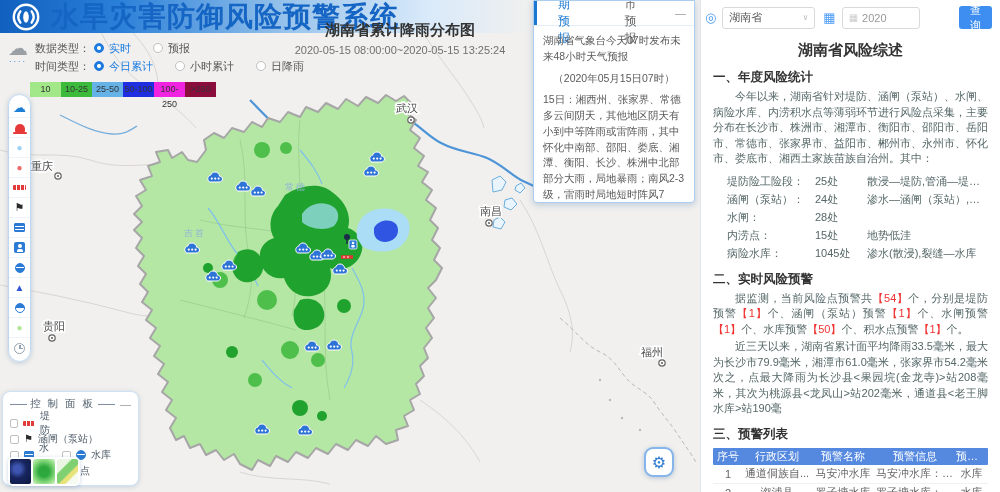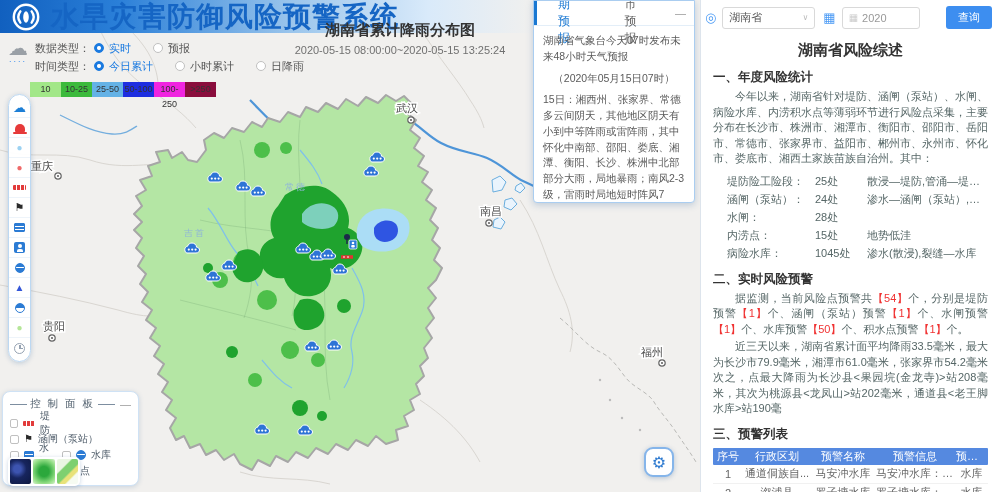--- a/index.html
+++ b/index.html
@@ -97,21 +97,21 @@
   .rpanel{position:absolute;left:700px;top:0;width:300px;height:492px;background:#fff;border-left:1px solid #dde4ec;overflow:hidden;}
   .rp-top{display:flex;align-items:center;gap:6px;padding:6px 8px 4px 4px;}
   .pin{color:#4a9af5;font-size:13px;}
   .rsel{width:93px;height:22px;border:1px solid #d9d9d9;border-radius:3px;display:flex;align-items:center;
         justify-content:space-between;padding:0 6px;font-size:11px;color:#555;cursor:pointer;}
   .rsel .chev{color:#bbb;font-size:8px;}
   .calic{color:#4a9af5;font-size:13px;margin-left:2px;}
   .rinput{width:78px;height:22px;border:1px solid #d9d9d9;border-radius:3px;display:flex;align-items:center;gap:4px;
           padding:0 6px;font-size:11px;color:#999;}
   .rinput .mini{color:#ccc;font-size:10px;}
-  .qbtn{margin-left:auto;width:46px;height:23px;background:#3d8ef0;border:none;border-radius:3px;color:#fff;font-size:11px;
+  .qbtn{margin-left:auto;width:33px;height:23px;background:#3d8ef0;border:none;border-radius:3px;color:#fff;font-size:11px;
         display:flex;align-items:center;justify-content:center;cursor:pointer;}
   .rp-title{text-align:center;font-size:15px;font-weight:bold;color:#333;margin-top:8px;}
   .rp-sec{padding:0 12px;}
   .rp-h{font-size:12.5px;font-weight:bold;color:#333;margin:9px 0 3px;}
   .rp-p{font-size:11px;color:#566;line-height:15.5px;text-indent:2em;text-align:justify;margin:0;}
   .stats{margin:5px 0 0 14px;}
   .strow{display:flex;font-size:11px;color:#566;line-height:18px;}
   .st-n{width:88px;flex:none;}
   .st-c{width:52px;flex:none;}
   .st-d{flex:1;white-space:nowrap;overflow:hidden;text-overflow:ellipsis;}

